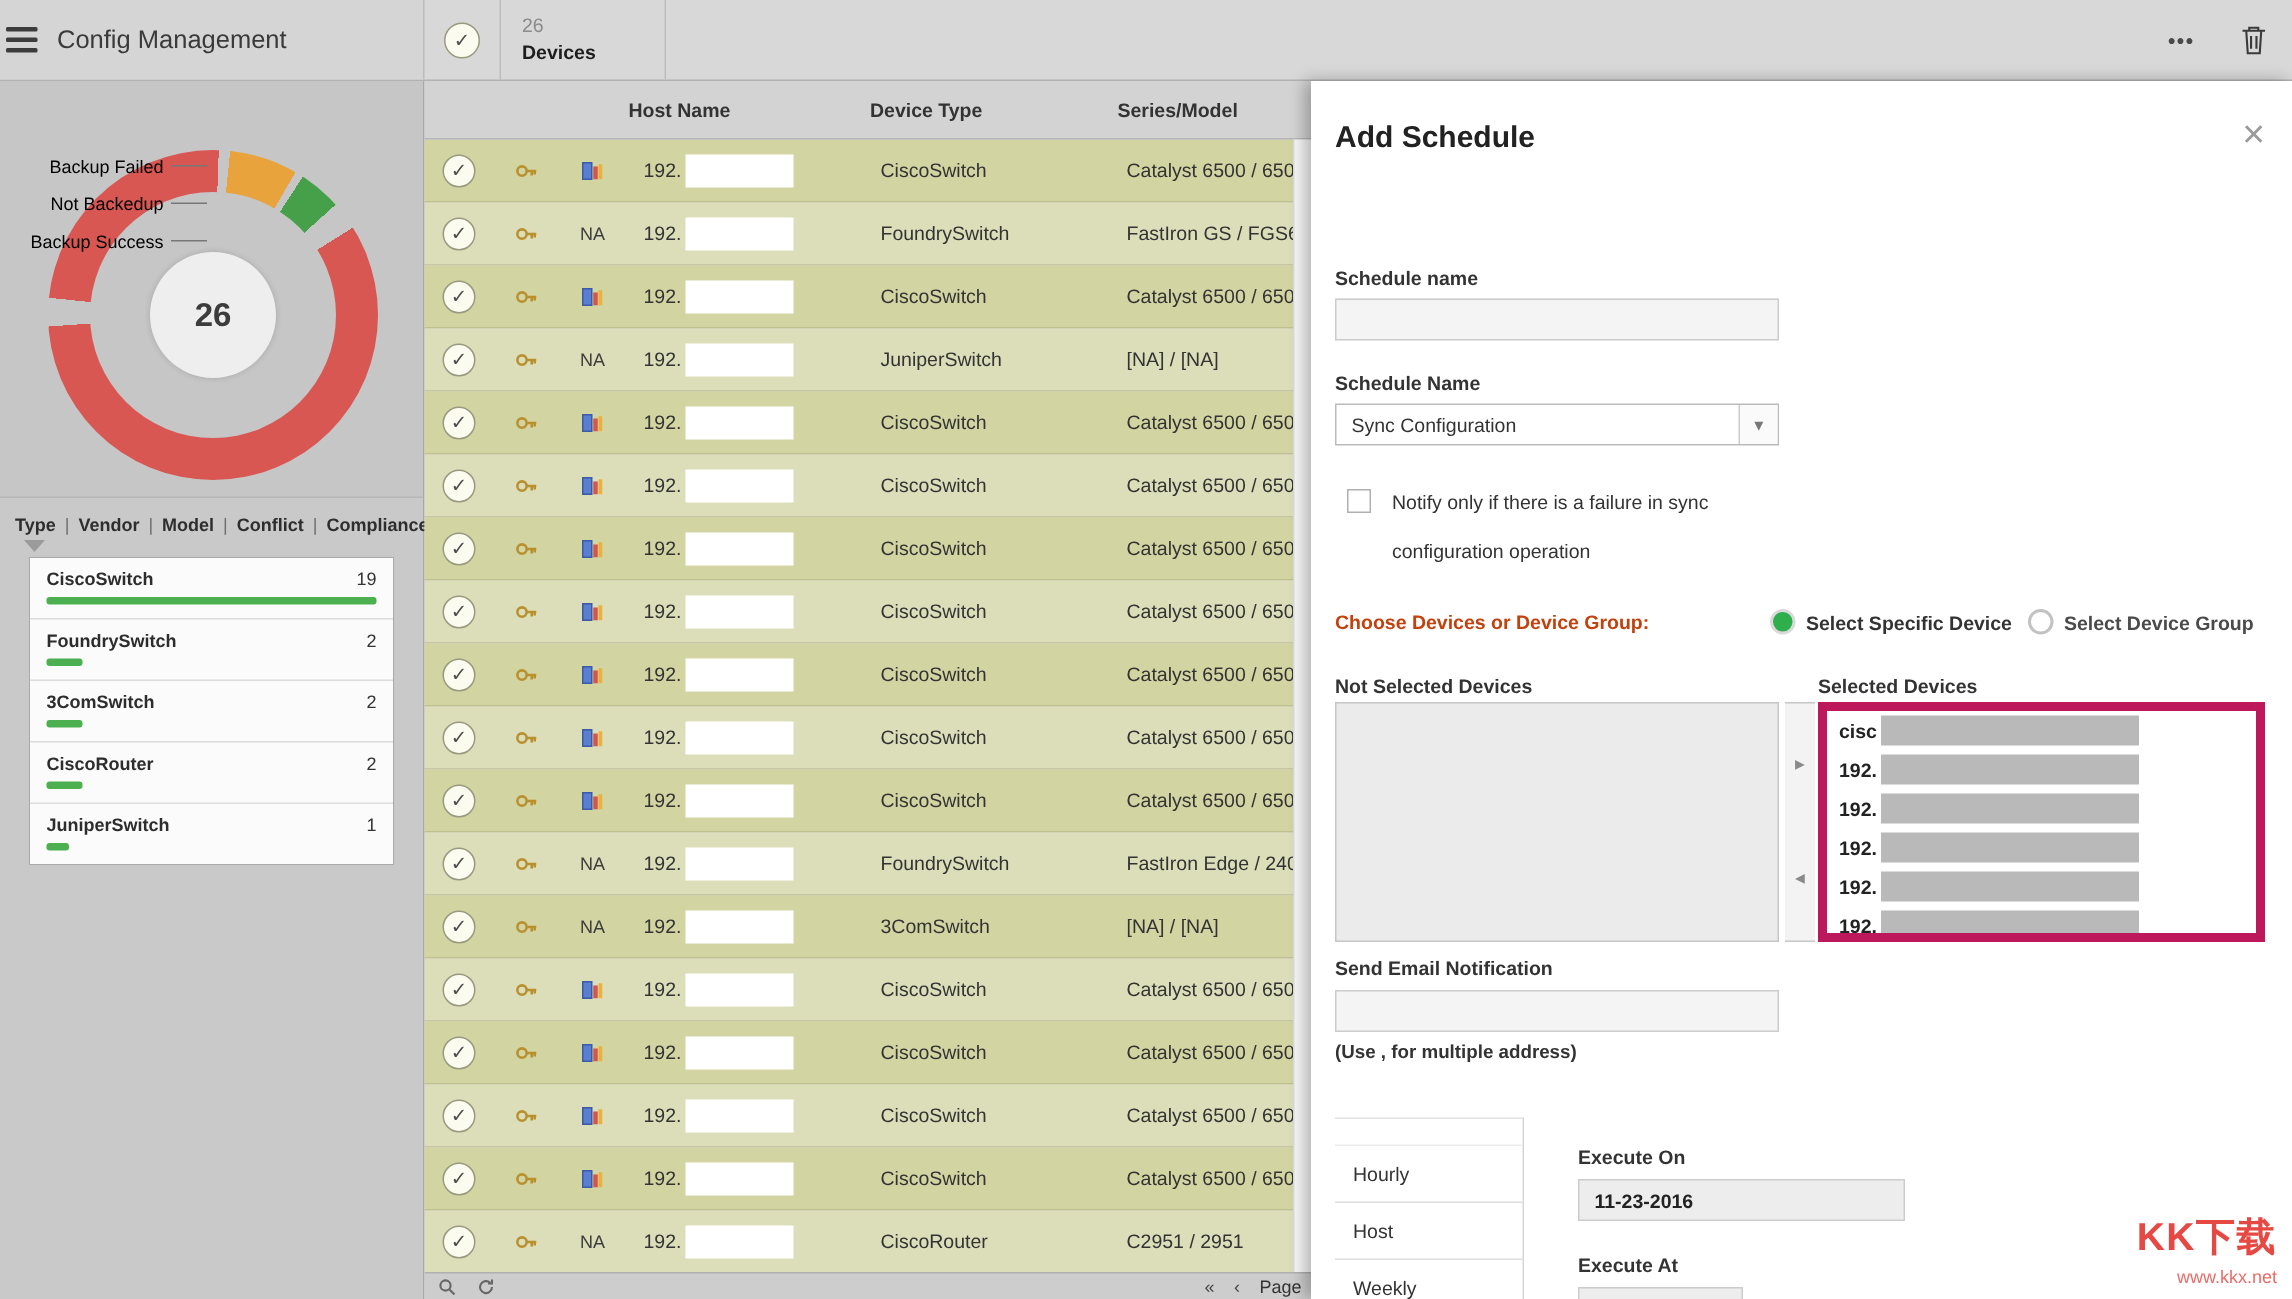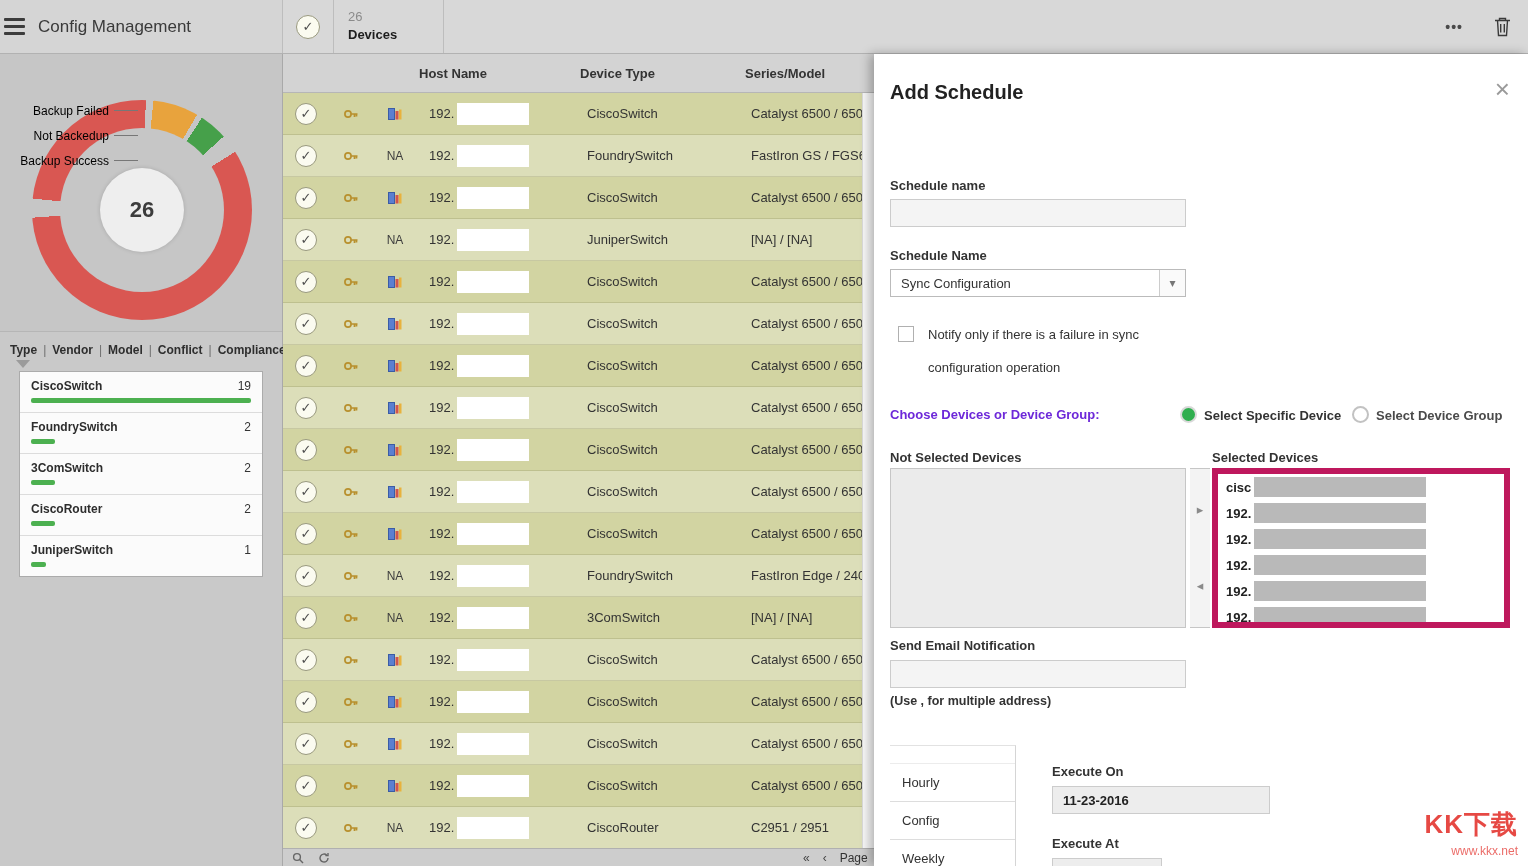--- a/index.html
+++ b/index.html
@@ -87,21 +87,21 @@
   #inp-name{top:145px;}
   #inp-email{top:606px;}
   .sel-wrap{position:absolute;left:16px;top:215px;width:296px;height:28px;background:#fff;border:1px solid #bbbbbb;display:flex;align-items:center;cursor:pointer;}
   .sel-text{flex:1;padding-left:10px;font-size:13px;color:#333;}
   .sel-caret{width:26px;height:100%;border-left:1px solid #cccccc;display:flex;align-items:center;justify-content:center;color:#777;font-size:12px;background:#fafafa;}
   .chk{position:absolute;left:24px;top:272px;width:16px;height:16px;background:#fff;border:1px solid #b0b0b0;cursor:pointer;}
   .notify-text{position:absolute;left:54px;top:273px;font-size:13px;color:#333;}
   .notify-text .l1{display:block;}
   .notify-text .l2{display:block;margin-top:18px;}
   .radio-row{position:absolute;top:352px;left:16px;right:16px;height:18px;}
-  .choose-label{position:absolute;left:0;top:1px;font-size:13px;font-weight:700;color:#6d28d9;}
+  .choose-label{position:absolute;left:0;top:1px;font-size:13px;font-weight:700;color:#c2410c;}
   .radio{position:absolute;top:0;width:17px;height:17px;border-radius:50%;cursor:pointer;}
   .radio.on{left:290px;background:#2fae4e;border:2px solid #d9d9d9;}
   .radio.off{left:462px;background:#fff;border:2px solid #c2c2c2;}
   .radio-label{position:absolute;top:2px;font-size:13px;font-weight:700;color:#333;white-space:nowrap;}
   .rl1{left:314px;}
   .rl2{left:486px;color:#4a4a4a;}
   .box-notsel{position:absolute;left:16px;top:414px;width:296px;height:160px;background:#ebebeb;border:1px solid #c6c6c6;}
   .xfer{position:absolute;left:316px;top:414px;width:20px;height:160px;background:#f3f3f3;border-top:1px solid #c6c6c6;border-bottom:1px solid #c6c6c6;}
   .xfer-btn{position:absolute;left:0;width:20px;height:24px;display:flex;align-items:center;justify-content:center;color:#8a8a8a;font-size:13px;cursor:pointer;}
   .xfer-right{top:28px;}
@@ -788,21 +788,21 @@
         </div>
       </div>
 
     <div class="f-label lbl-email">Send Email Notification</div>
     <input class="inp" id="inp-email" value="" style="">
     <div class="email-hint">(Use , for multiple address)</div>
 
     <div class="freq-wrap" id="freqtabs">
       <div class="freq-pad"></div>
     <div class="freq-tab">Hourly</div>
-        <div class="freq-tab">Config</div>
+        <div class="freq-tab">Host</div>
         <div class="freq-tab">Weekly</div>
       </div>
 
     <div class="f-label lbl-exon">Execute On</div>
     <div class="inp-date">11-23-2016</div>
     <div class="f-label lbl-exat">Execute At</div>
     <div class="inp-time"></div>
   </section>
 
   <div class="watermark">

